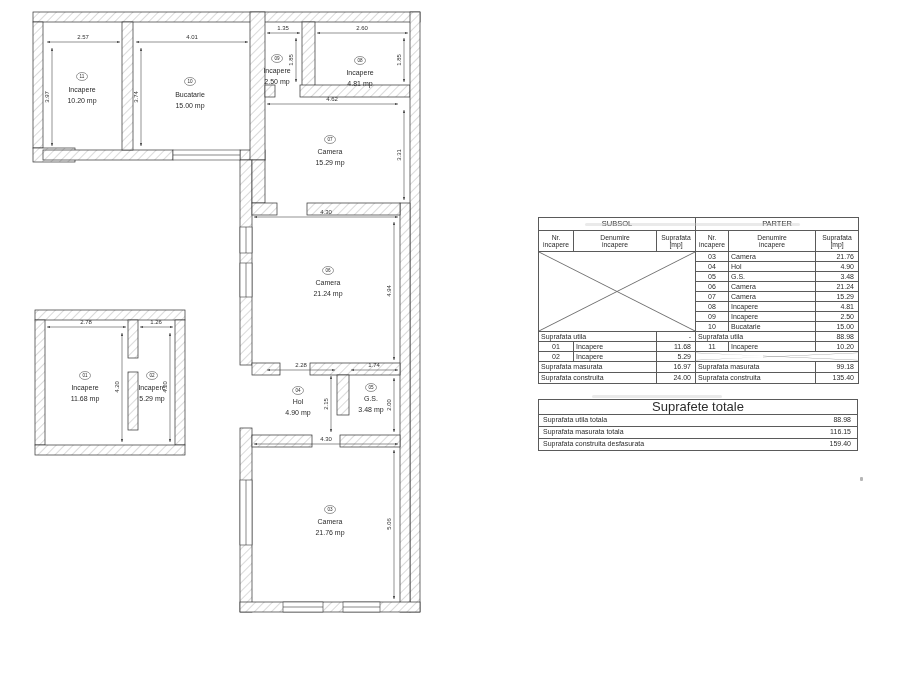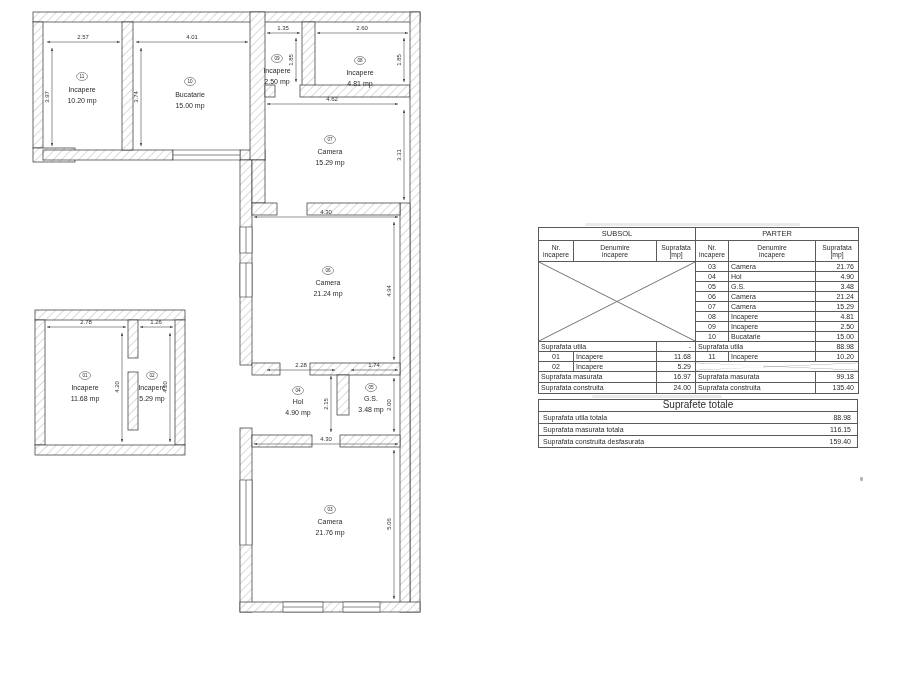--- a/index.html
+++ b/index.html
@@ -5,34 +5,34 @@
   html,body{margin:0;padding:0;background:#ffffff;}
   .page{position:relative;width:902px;height:680px;background:#ffffff;overflow:hidden;
         font-family:"Liberation Sans", sans-serif;color:#2c2c2c;}
   svg{position:absolute;left:0;top:0;}
   .plan-svg{left:0;top:0;}
   
   .tbl{position:absolute;border-collapse:collapse;table-layout:fixed;background:#fff;
        font-size:7px;color:#2c2c2c;}
   .tbl td{border:1px solid #5a5a5a;padding:0 2px;overflow:hidden;white-space:nowrap;
           line-height:1.05;vertical-align:middle;}
-  .areas{left:538px;top:227px;width:320px;}
+  .areas{left:538px;top:217px;width:320px;}
   .tot{left:538px;top:399px;width:320px;}
   td.c{text-align:center;}
   td.l{text-align:left;}
   td.r{text-align:right;padding-right:4px;}
   tr.h1 td{height:12px;text-align:center;font-size:7.5px;}
   tr.h2 td{height:20px;text-align:center;font-size:6.8px;}
   tr.d td{height:9px;}
   tr.m td{height:10px;}
   td.xcell{position:relative;padding:0;}
   .xsvg{position:absolute;left:0;top:0;width:100%;height:100%;}
   .xsvg line{stroke:#6a6a6a;stroke-width:0.8;}
   .tot td{height:11px;}
-  .tot .tot-head{text-align:center;font-size:10px;}
+  .tot .tot-head{text-align:center;font-size:13px;}
   .tot-row{display:flex;justify-content:space-between;align-items:center;padding:0 4px 0 2px;}
   
   .smudge{position:absolute;background:#c9c9c9;opacity:.38;border-radius:2px;}
   .dot{position:absolute;background:#8f8f8f;opacity:.65;border-radius:1px;}
   
   .wall{stroke:#2f2f2f;stroke-width:0.7;}
   .win rect{fill:#ffffff;stroke:#3a3a3a;stroke-width:0.6;}
   .win line{stroke:#3a3a3a;stroke-width:0.6;}
   .dim line{stroke:#4a4a4a;stroke-width:0.6;}
   .dimtxt{font-size:6px;fill:#333;text-anchor:middle;}

